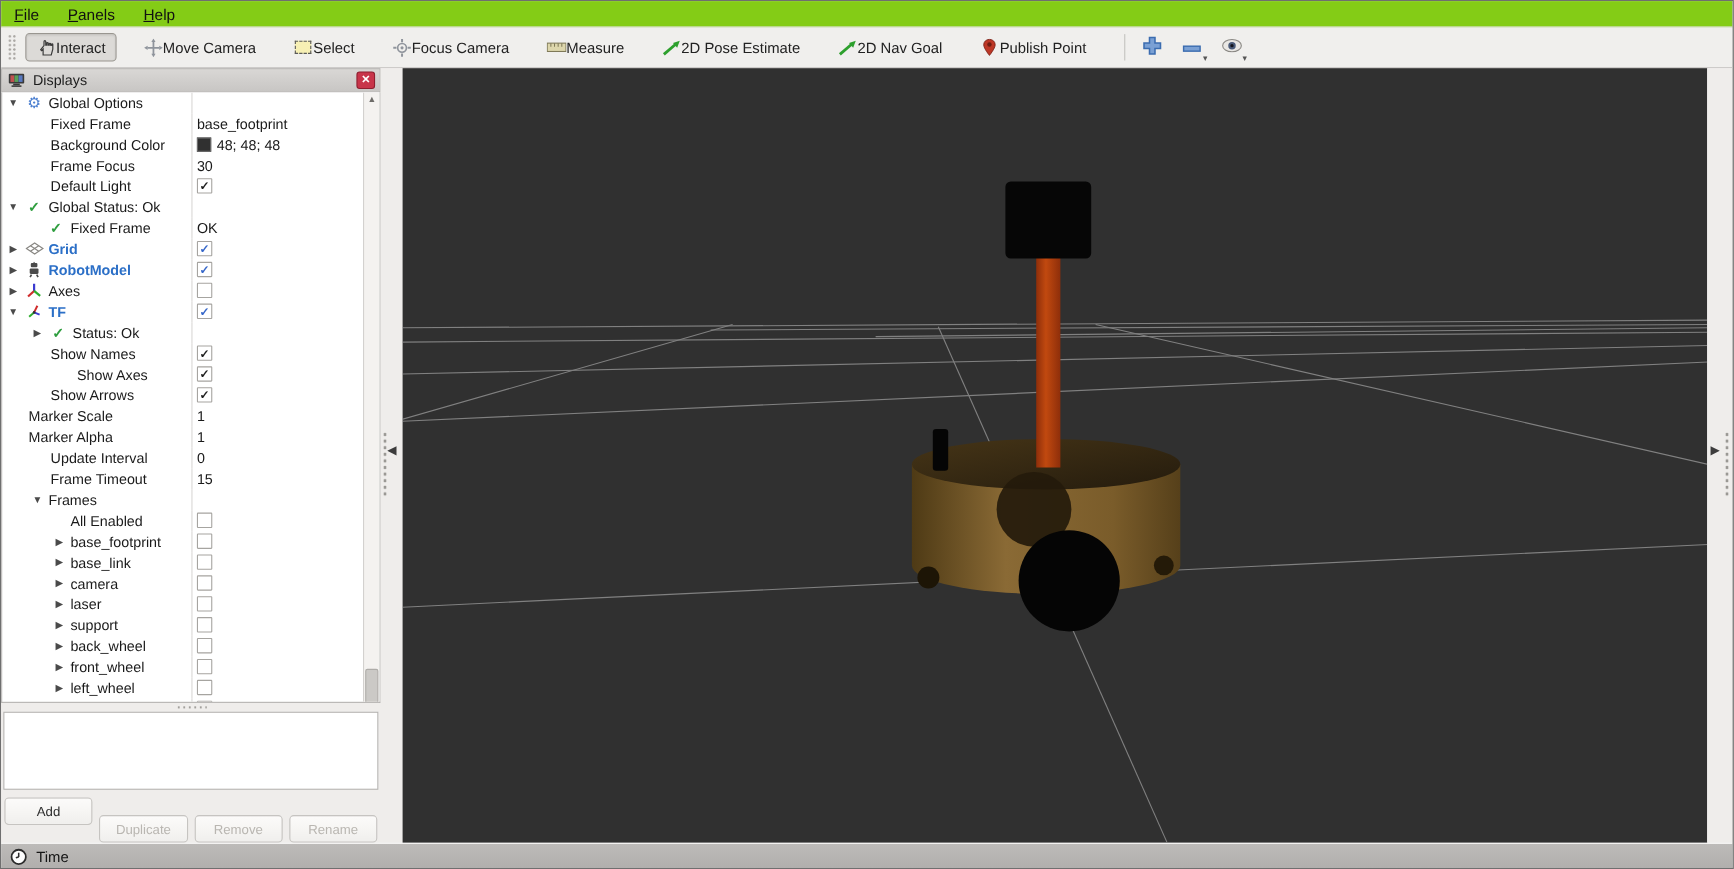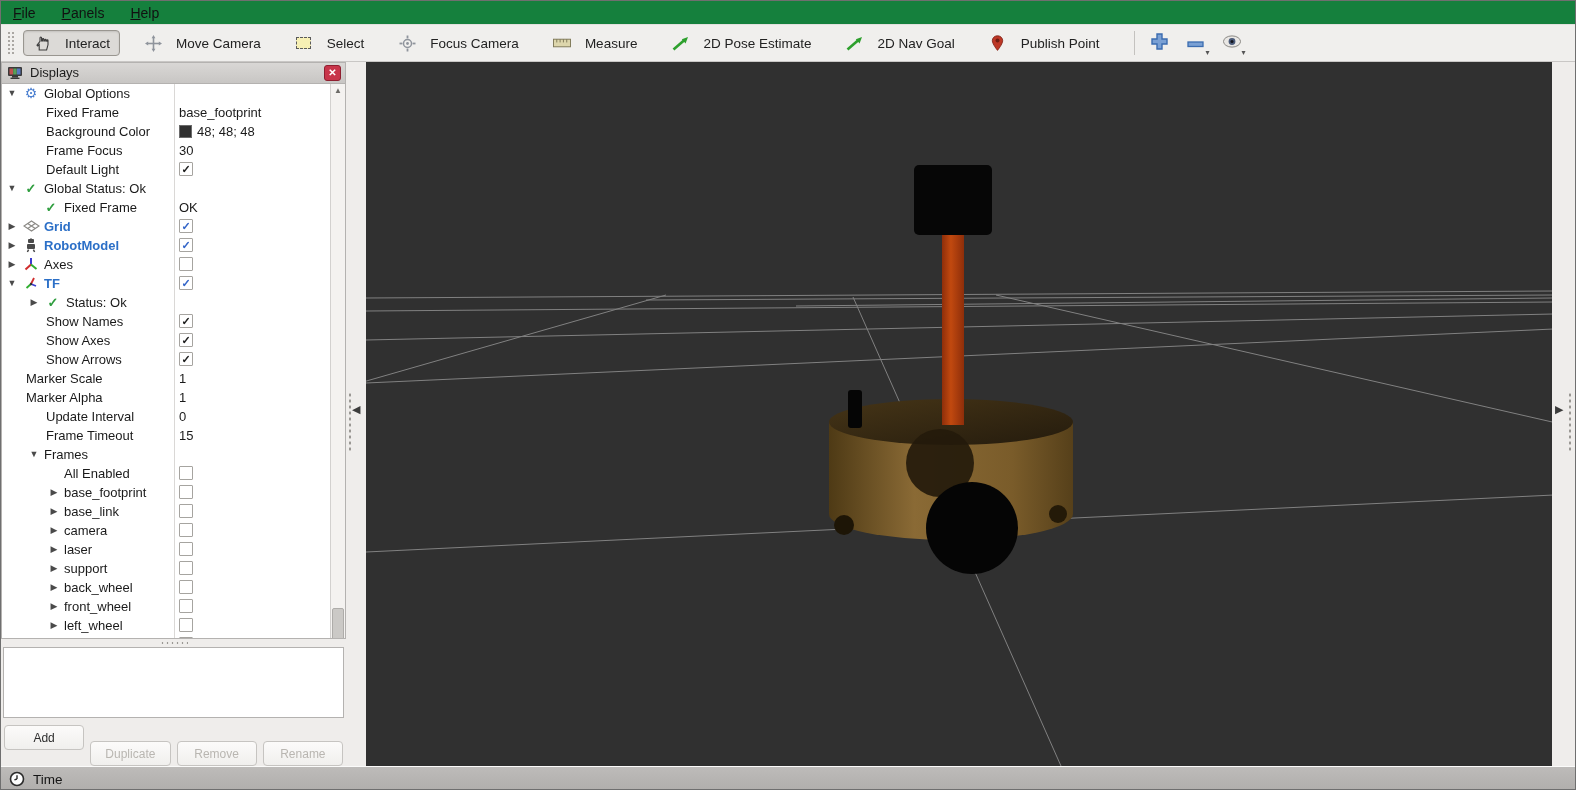--- a/index.html
+++ b/index.html
@@ -3,31 +3,31 @@
 <meta charset="utf-8">
 <style>
   * { margin:0; padding:0; box-sizing:border-box; }
   html,body { width:1576px; height:790px; overflow:hidden; }
   body {
     font-family:"Liberation Sans", sans-serif;
     background:#efedeb; color:#1a1a1a; font-size:13px;
     border:1px solid #6f6f6f;
   }
   
-  .menubar { height:24px; background:#15803d; display:flex; align-items:center;
+  .menubar { height:24px; background:#84cc16; display:flex; align-items:center;
     padding-left:12px; gap:26px; border-bottom:1px solid #e2e0de; }
   .menubar .mitem { font-size:14px; color:#111; cursor:default; }
   .menubar .mitem u { text-decoration:underline; }
   
   .toolbar { height:37px; background:#f0efed; display:flex; align-items:center;
     padding:0 6px; border-bottom:1px solid #c9c7c5; }
   .tb-grip { width:8px; height:24px; margin-right:8px;
     background-image:radial-gradient(#aaa7a3 1px, transparent 1.2px);
     background-size:4px 4px; }
-  .tool { display:flex; align-items:center; gap:14px; padding:4px 9px; margin-right:14px;
+  .tool { display:flex; align-items:center; gap:0; padding:4px 9px; margin-right:14px;
     border:1px solid transparent; border-radius:4px; font-size:13.5px; color:#222;
     white-space:nowrap; cursor:default; }
   .tool.pressed { background:#dcdad7; border-color:#999690; box-shadow:inset 0 1px 2px rgba(0,0,0,.12); }
   .tool .ticon { display:inline-flex; width:18px; height:16px; align-items:center; justify-content:center; }
   .tb-sep { width:1px; height:24px; background:#c4c2bf; margin:0 10px; }
   .tb-act { position:relative; width:30px; height:26px; display:flex; align-items:center;
     justify-content:center; margin-right:6px; }
   .tb-caret { position:absolute; right:1px; bottom:-1px; font-size:8px; color:#555; }
   
   .main { display:flex; height:704px; }
@@ -377,21 +377,21 @@
           </div>
           <div class="tree-row">
             <div class="row-label" style="padding-left: 44px;">
               <span class="rlabel">Show Names</span>
             </div>
             <div class="row-value">
               <span class="cb black">✓</span>
             </div>
           </div>
           <div class="tree-row">
-            <div class="row-label" style="padding-left: 44px; align-items: center;">
+            <div class="row-label" style="padding-left: 68px; align-items: center;">
               <span class="rlabel">Show Axes</span>
             </div>
             <div class="row-value">
               <span class="cb black">✓</span>
             </div>
           </div>
           <div class="tree-row">
             <div class="row-label" style="padding-left: 44px;">
               <span class="rlabel">Show Arrows</span>
             </div>

